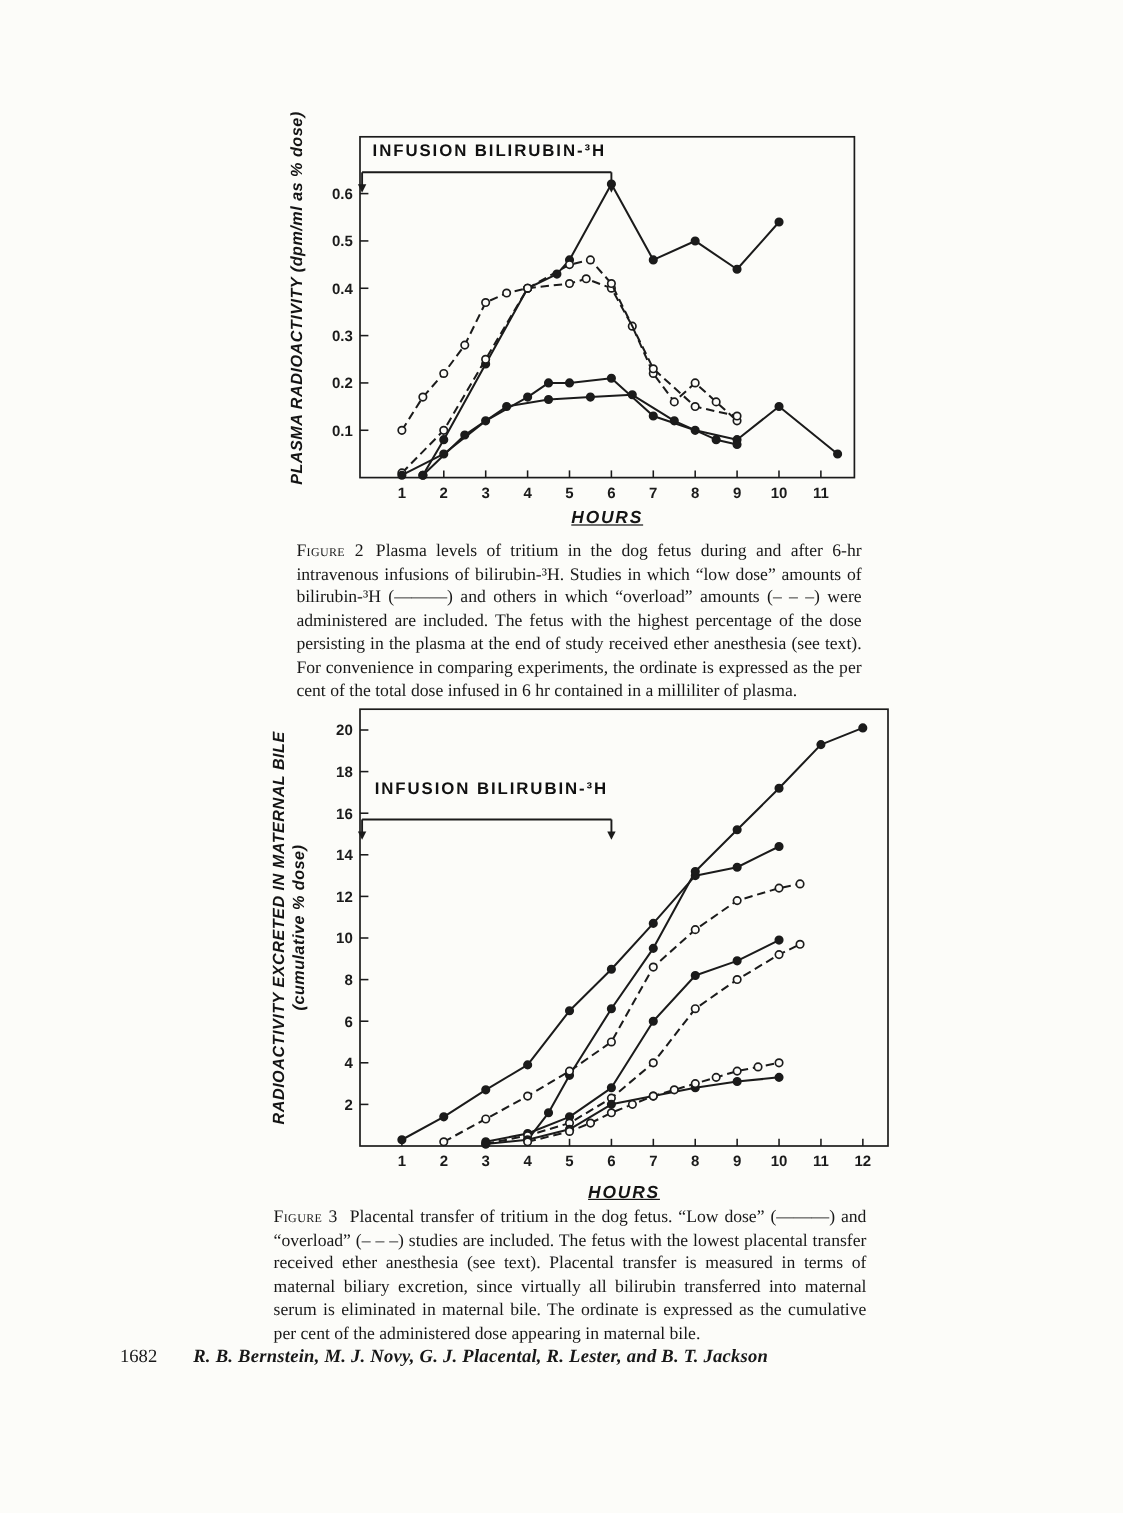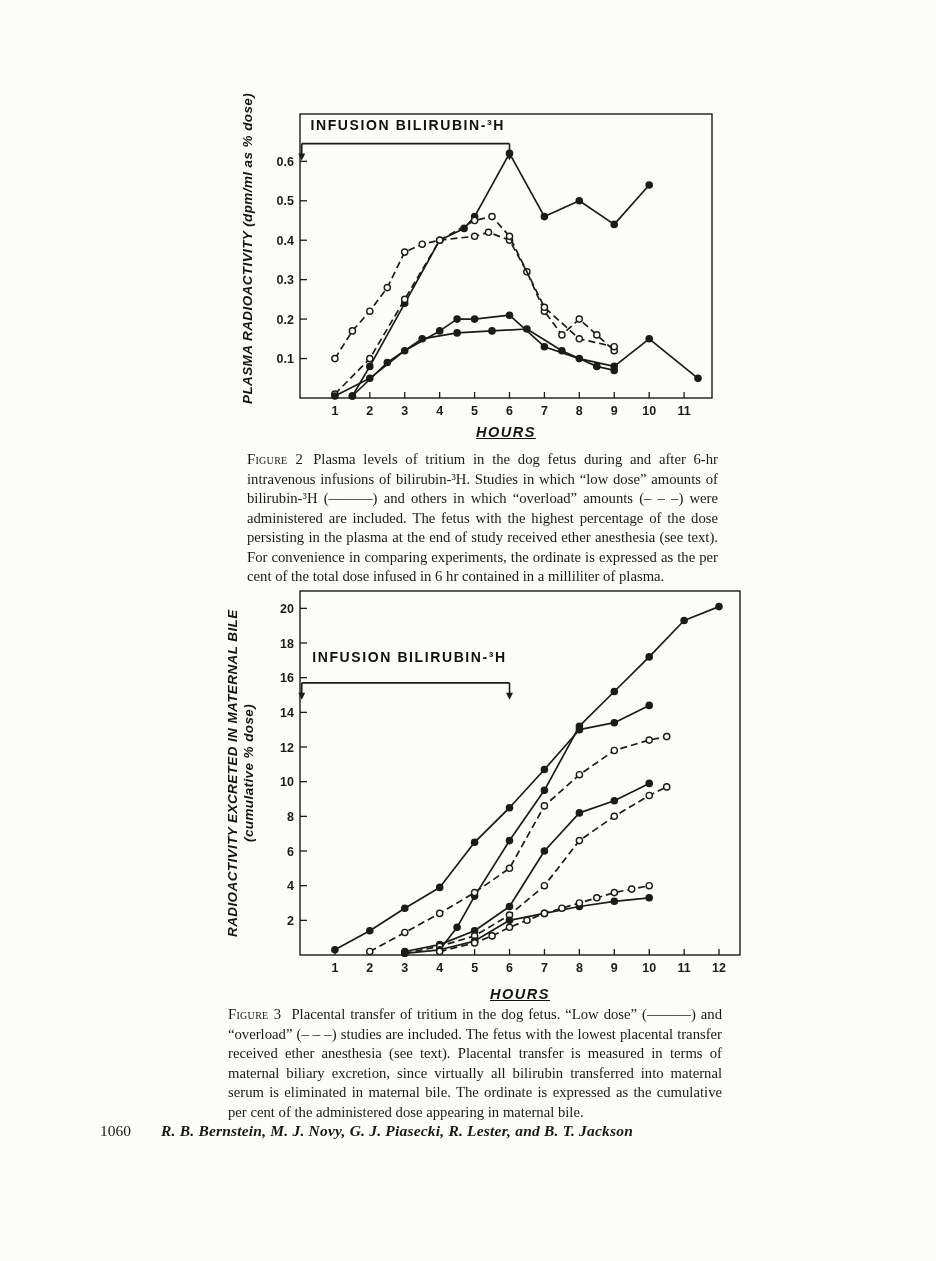--- a/index.html
+++ b/index.html
@@ -277,16 +277,16 @@
       <circle cx="334.8" cy="314.8" r="3.1" fill="#fcfcf9" stroke="#1b1b1b" stroke-width="1.4"></circle>
       <circle cx="352.3" cy="309.6" r="3.1" fill="#fcfcf9" stroke="#1b1b1b" stroke-width="1.4"></circle>
       <circle cx="369.7" cy="306.1" r="3.1" fill="#fcfcf9" stroke="#1b1b1b" stroke-width="1.4"></circle>
       <circle cx="387.2" cy="302.7" r="3.1" fill="#fcfcf9" stroke="#1b1b1b" stroke-width="1.4"></circle>
     </svg>
   <div class="xlabel" style="left:520px;top:986px;">HOURS</div>
 
   <p class="caption" style="left:228px;top:1005px;width:494px;"><span class="figlabel">Figure 3</span><span>Placental transfer of tritium in the dog fetus. “Low dose” (———) and “overload” (– – –) studies are included. The fetus with the lowest placental transfer received ether anesthesia (see text). Placental transfer is measured in terms of maternal biliary excretion, since virtually all bilirubin transferred into maternal serum is eliminated in maternal bile. The ordinate is expressed as the cumulative per cent of the administered dose appearing in maternal bile.</span></p>
 
   <div class="footer">
-    <span>1060</span><span class="authors">R. B. Bernstein, M. J. Novy, G. J. Piasecki, R. Lester, and B. T. Jackson</span>
+    <span>1682</span><span class="authors">R. B. Bernstein, M. J. Novy, G. J. Placental, R. Lester, and B. T. Jackson</span>
   </div>
 
 </div>
 
 </body></html>

